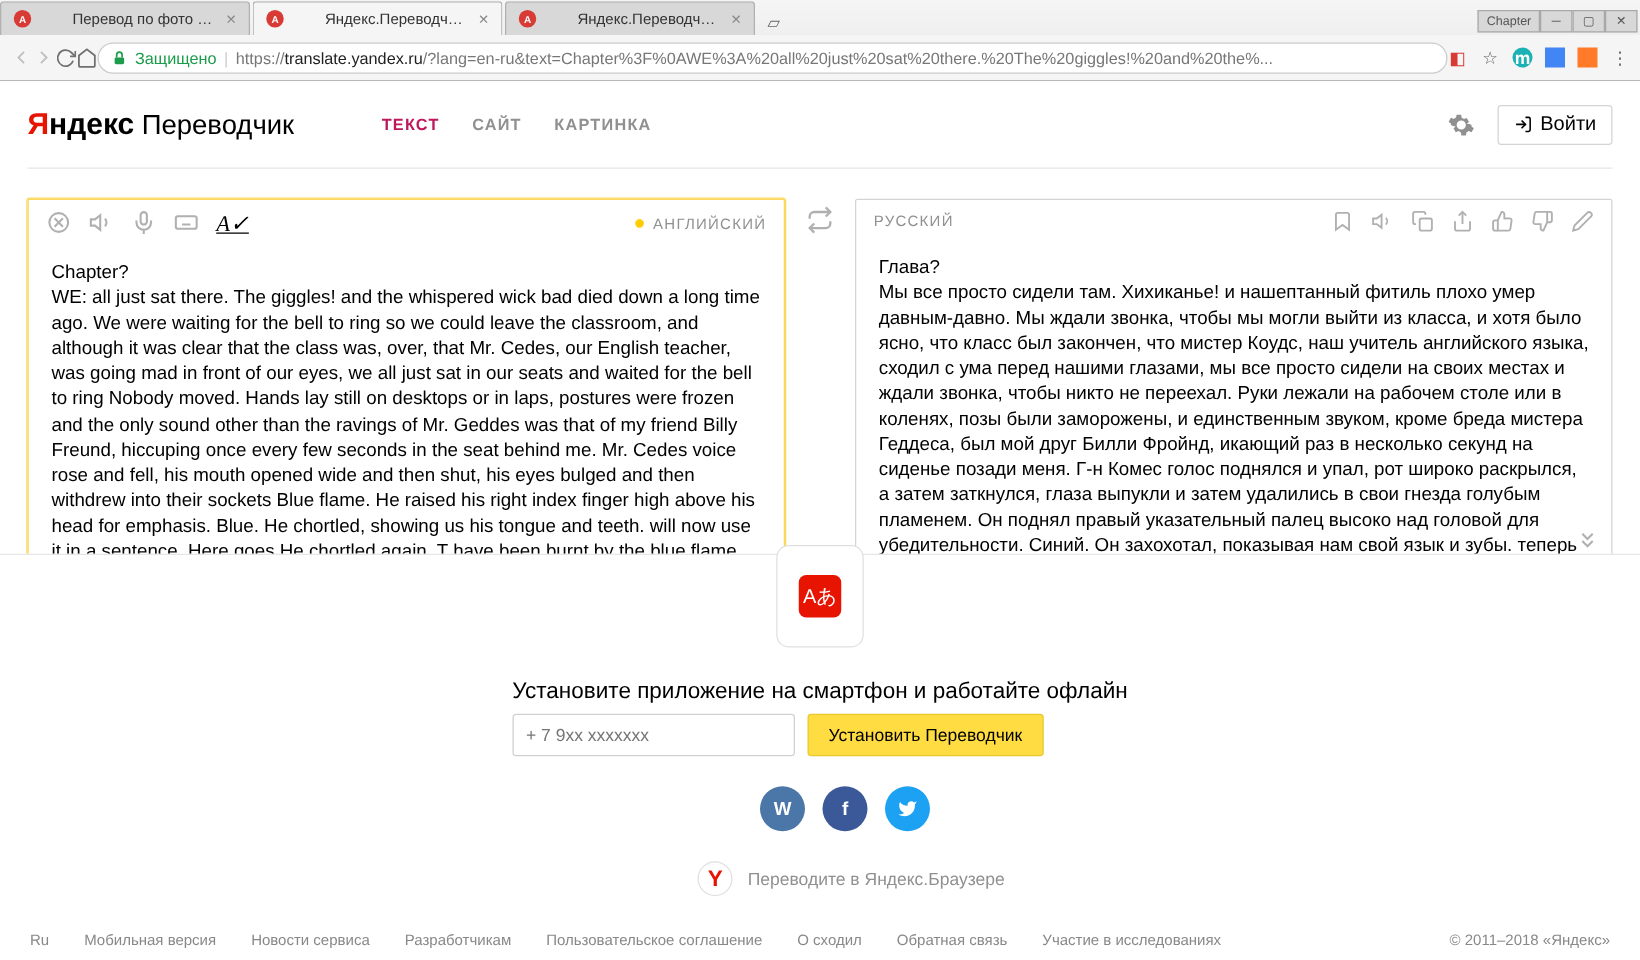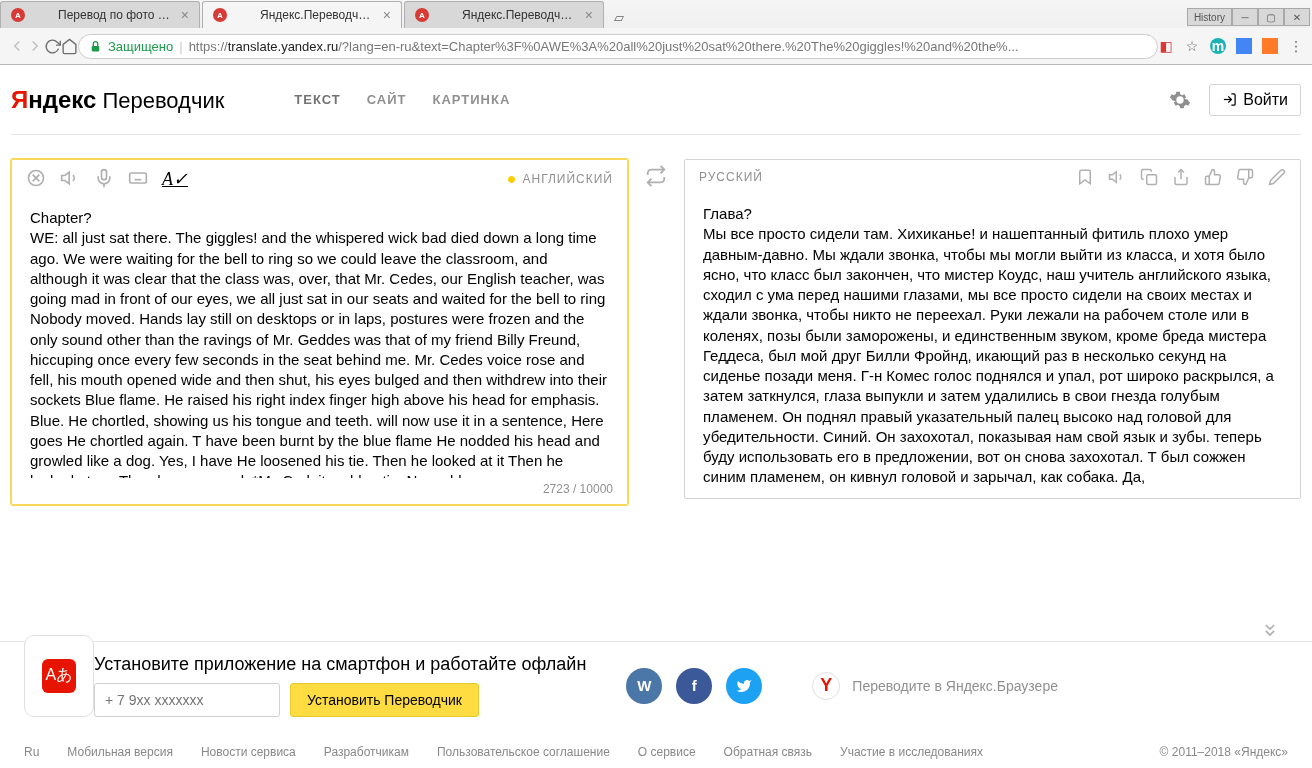--- a/index.html
+++ b/index.html
@@ -28,29 +28,29 @@
 .url-text { color: #222; white-space: nowrap; overflow: hidden; }
 .url-gray { color: #777; }
 .addr-icons { display: flex; align-items: center; gap: 10px; }
 .addr-icons .ico { width: 16px; height: 16px; display: flex; align-items: center; justify-content: center; font-size: 14px; cursor: pointer; }
 .circle-m { background: #1cb2b5; color: #fff; border-radius: 50%; font-size: 10px; font-weight: bold; }
 .square-g { background: #4285f4; }
 .square-o { background: #ff7b29; }
 
 
 .page { position: relative; background: #fff; width: 100%; }
-.page-inner { padding: 0 11px; }
+.page-inner { padding: 0 22px; }
 .header { display: flex; align-items: center; height: 70px; border-bottom: 1px solid #e6e6e6; margin-bottom: 24px; }
 .logo { font-size: 22px; letter-spacing: 0; color: #000; font-family: Arial; }
 .logo .yx { color: #e61400; font-weight: bold; font-size: 24px; }
 .logo .yx-rest { font-weight: bold; font-size: 24px; }
 .logo .trans { font-weight: normal; margin-left: 6px; }
 .main-tabs { display: flex; gap: 26px; margin-left: 70px; }
 .main-tab { font-size: 13px; font-weight: bold; letter-spacing: 1px; color: #909090; cursor: pointer; }
-.main-tab.active { color: #737373; }
+.main-tab.active { color: #be185d; }
 .header .spacer { flex: 1; }
 .gear { color: #909090; cursor: pointer; margin-right: 18px; }
 .login-btn { display: flex; align-items: center; gap: 6px; border: 1px solid #d4d4d4; border-radius: 3px; padding: 6px 12px; cursor: pointer; font-size: 16px; }
 
 .translator { display: flex; gap: 12px; align-items: flex-start; margin-bottom: 40px; }
 .swap { width: 32px; display: flex; justify-content: center; padding-top: 6px; color: #b0b0b0; cursor: pointer; }
 .panel { flex: 1; border: 1px solid #d4d4d4; border-radius: 2px; position: relative; }
 .panel.source { box-shadow: 0 0 0 1px #fbd85b; border-color: #fbd85b; }
 .panel-head { display: flex; align-items: center; padding: 8px 14px; }
 .panel-head .tools { display: flex; gap: 14px; color: #b0b0b0; }
@@ -59,27 +59,27 @@
 .lang-label { font-size: 12px; letter-spacing: 1px; color: #909090; cursor: pointer; }
 .source .lang-label { color: #909090; text-align: center; }
 .dot-yellow { color: #ffcc00; font-size: 16px; margin-right: 6px; }
 .text-body { padding: 10px 18px 10px 18px; font-size: 15px; line-height: 1.35; color: #000; min-height: 280px; }
 .source .text-body { max-height: 280px; overflow-y: auto; }
 .counter { text-align: right; padding: 4px 14px 8px; font-size: 12px; color: #909090; }
 .target .panel-head .right-tools { display: flex; gap: 14px; color: #b0b0b0; }
 .target .panel-head .right-tools span { cursor: pointer; }
 
 
-.promo { position: absolute; bottom: 40px; left: 0; right: 0; border-top: 1px solid #e6e6e6; padding: 12px 24px; display: flex; align-items: center; background: #fff; }
+.promo { position: absolute; bottom: 40px; left: 0; right: 0; border-top: 1px solid #e6e6e6; padding: 12px 24px; display: flex; align-items: center; gap: 24px; background: #fff; flex-direction: column; }
 .phone-mock { width: 70px; height: 82px; border: 1px solid #e0e0e0; border-radius: 10px; display: flex; align-items: center; justify-content: center; flex-shrink: 0; position: relative; margin-top: -20px; background:#fff; }
 .phone-icon { width: 34px; height: 34px; background: #e61400; border-radius: 6px; display: flex; align-items: center; justify-content: center; color: #fff; font-size: 16px; }
 .promo-form { display: flex; flex-direction: column; gap: 8px; }
 .promo-title { font-size: 18px; color: #000; }
 .promo-row { display: flex; gap: 10px; }
-.phone-input { border: 1px solid #d0d0d0; border-radius: 3px; padding: 8px 10px; width: 186px; font-size: 14px; color: #999; }
+.phone-input { border: 1px solid #d0d0d0; border-radius: 3px; padding: 8px 10px; width: 226px; font-size: 14px; color: #999; }
 .install-btn { background: #ffdd42; border: 1px solid #e8c82a; border-radius: 3px; padding: 8px 16px; cursor: pointer; font-size: 14px; }
 .social { display: flex; gap: 14px; align-items: center; margin-left: 40px; }
 .social-btn { width: 36px; height: 36px; border-radius: 50%; display: flex; align-items: center; justify-content: center; color: #fff; font-size: 15px; font-weight: bold; cursor: pointer; }
 .vk { background: #4a76a8; }
 .fb { background: #3b5998; }
 .tw { background: #1da1f2; }
 .browser-promo { display: flex; align-items: center; gap: 12px; margin-left: 50px; color: #909090; font-size: 14px; }
 .y-icon { width: 28px; height: 28px; border-radius: 50%; border: 1px solid #e0e0e0; display: flex; align-items: center; justify-content: center; color: #e61400; font-weight: bold; font-size: 18px; }
 .side-handle { position: absolute; right: 30px; top: -22px; color: #b0b0b0; cursor: pointer; }
 
@@ -107,21 +107,21 @@
       <span class="close">×</span>
     </div>
     <div class="tab">
       <span class="favicon">A</span>
       <span class="title">Яндекс.Переводчик – с</span>
       <span class="close">×</span>
     </div>
     <span class="new-tab">▱</span>
     <div class="spacer"></div>
     <div class="win-controls">
-      <div class="win-btn history-btn">History</div>
+      <div class="win-btn history-btn">Chapter</div>
       <div class="win-btn">─</div>
       <div class="win-btn">▢</div>
       <div class="win-btn">✕</div>
     </div>
   </div>
   <div class="addr-bar">
     <span class="nav-btn disabled">
         <svg width="18" height="18" viewBox="0 0 24 24" fill="none" stroke="currentColor" stroke-width="2">
           <polyline points="15 18 9 12 15 6"></polyline>
         </svg>
@@ -331,19 +331,19 @@
       <span>Переводите в Яндекс.Браузере</span>
     </div>
   </div>
 
   <div class="footer">
     <a>Ru</a>
     <a>Мобильная версия</a>
     <a>Новости сервиса</a>
     <a>Разработчикам</a>
     <a>Пользовательское соглашение</a>
-    <a>О сервисе</a>
+    <a>О сходил</a>
     <a>Обратная связь</a>
     <a>Участие в исследованиях</a>
     <div class="spacer"></div>
     <span class="copyright">© 2011–2018 «Яндекс»</span>
   </div>
 </div>
 
 </body></html>

